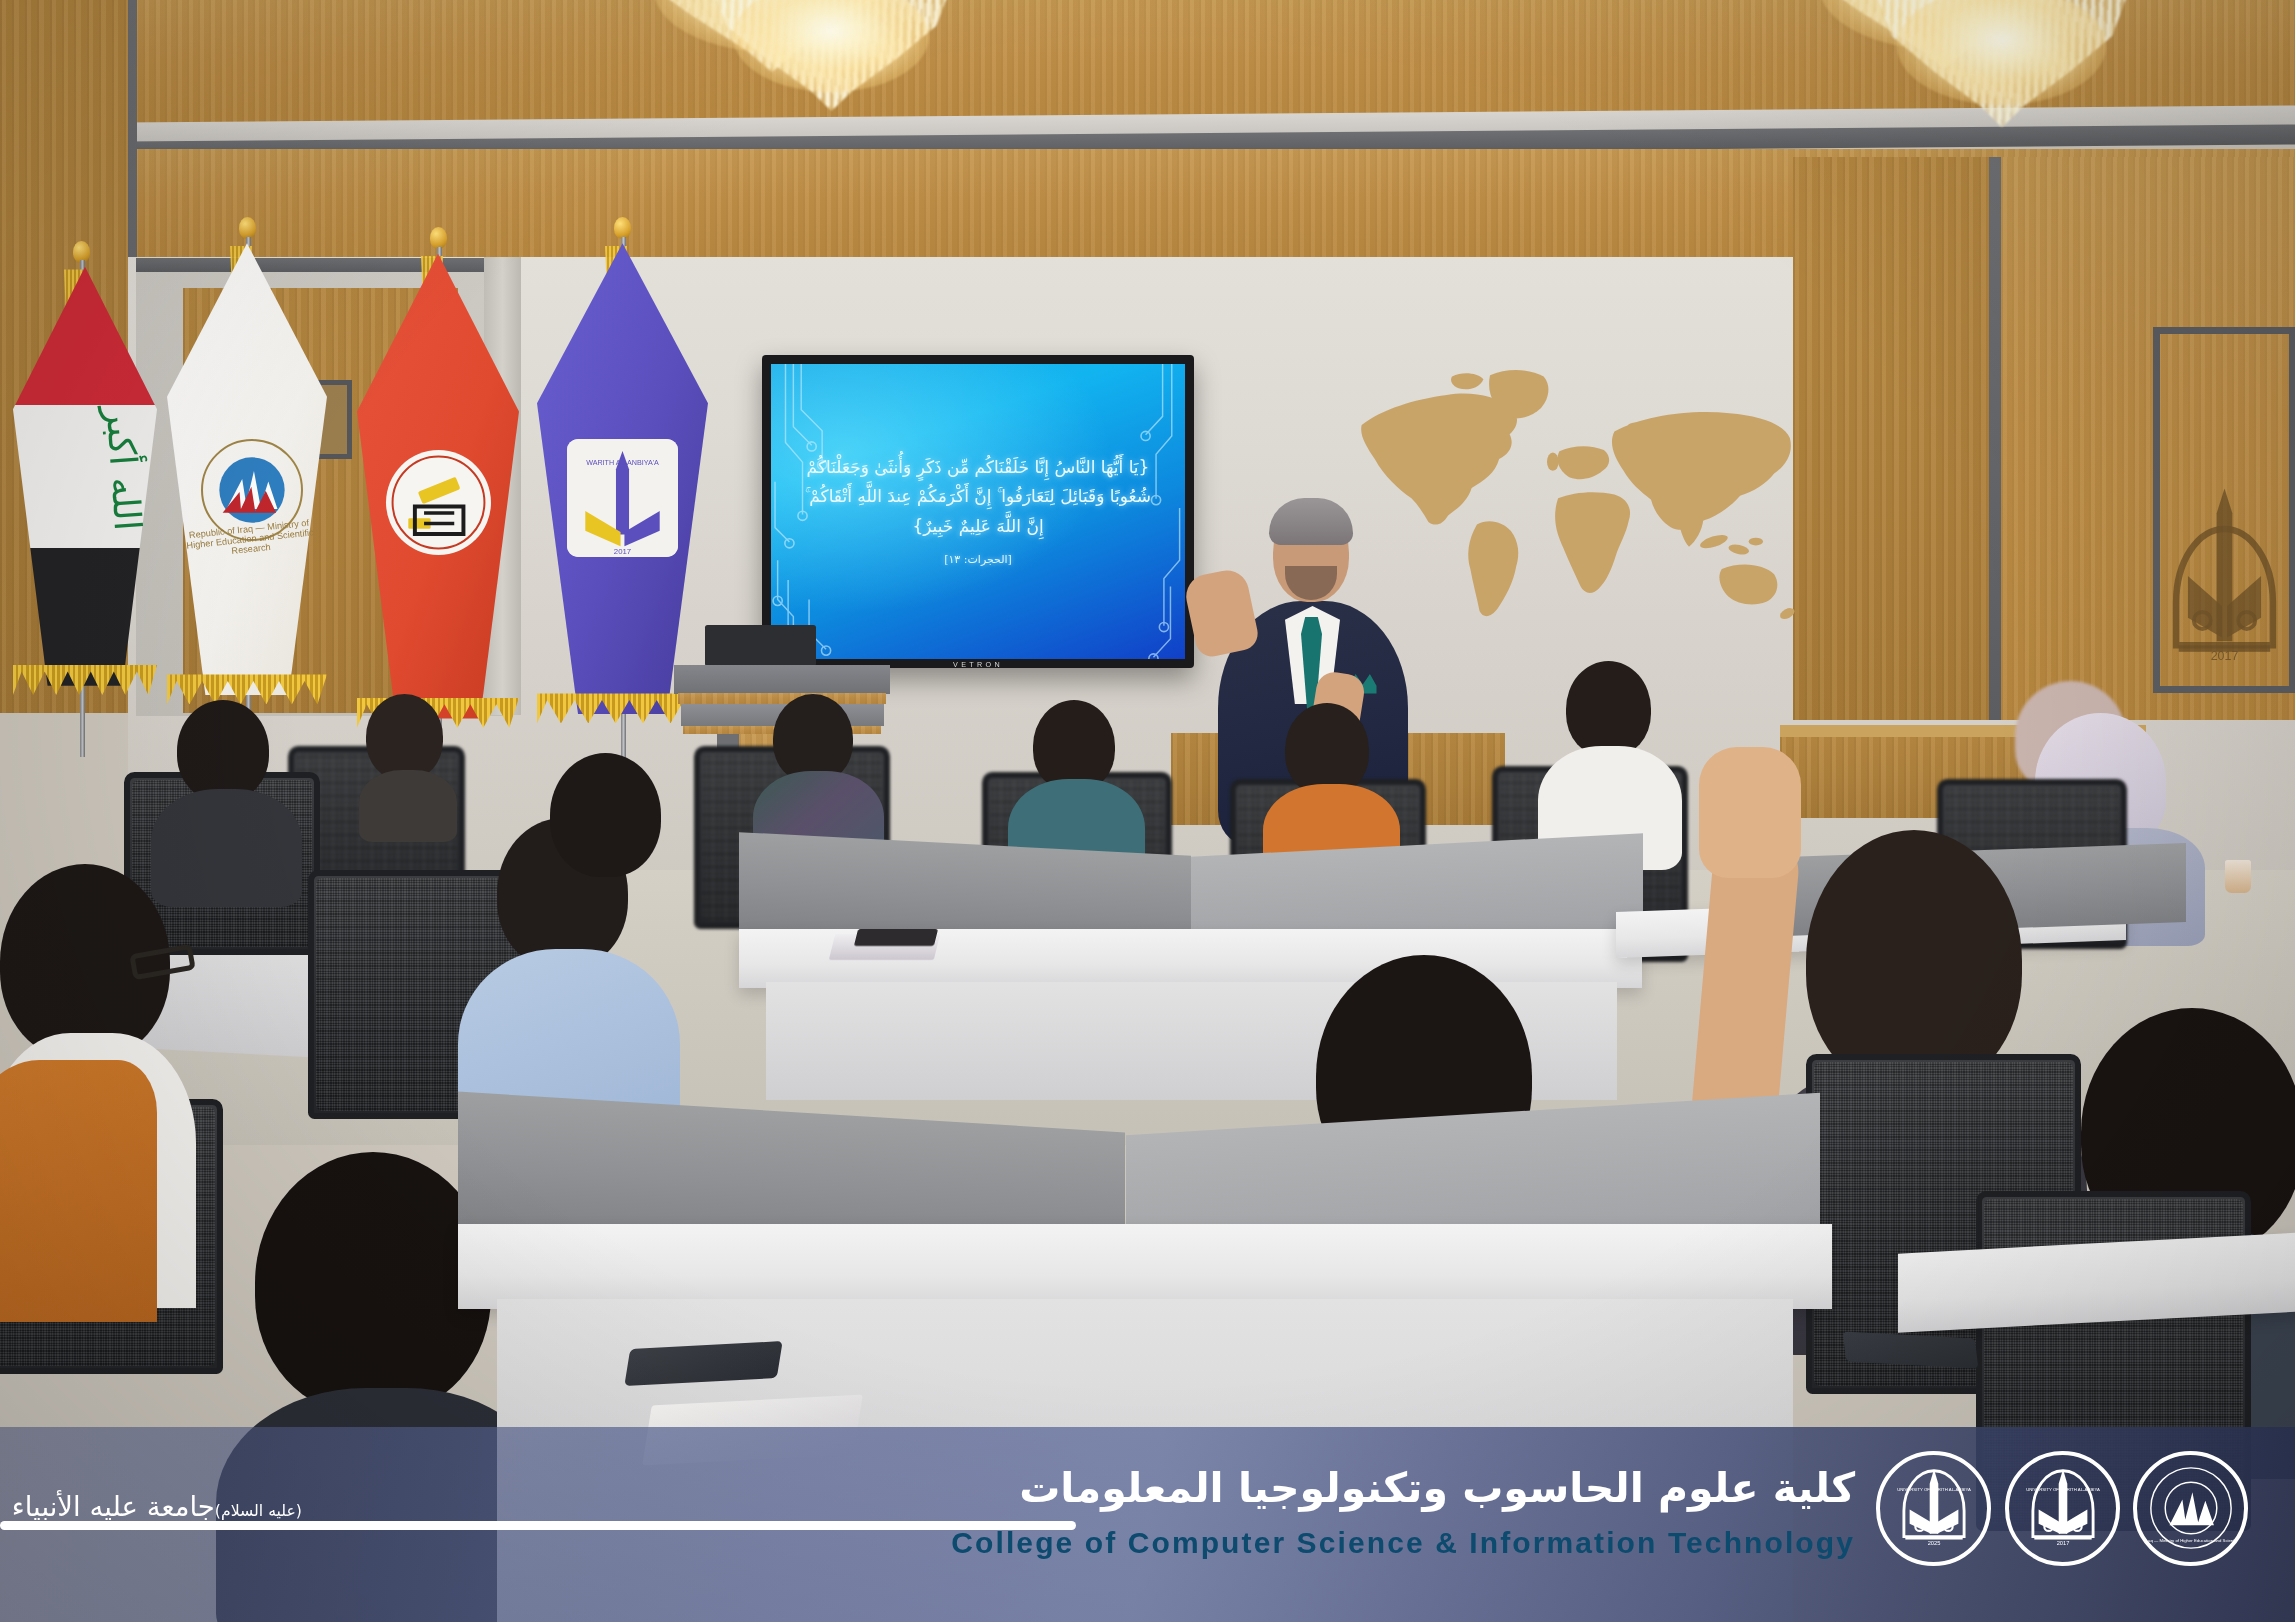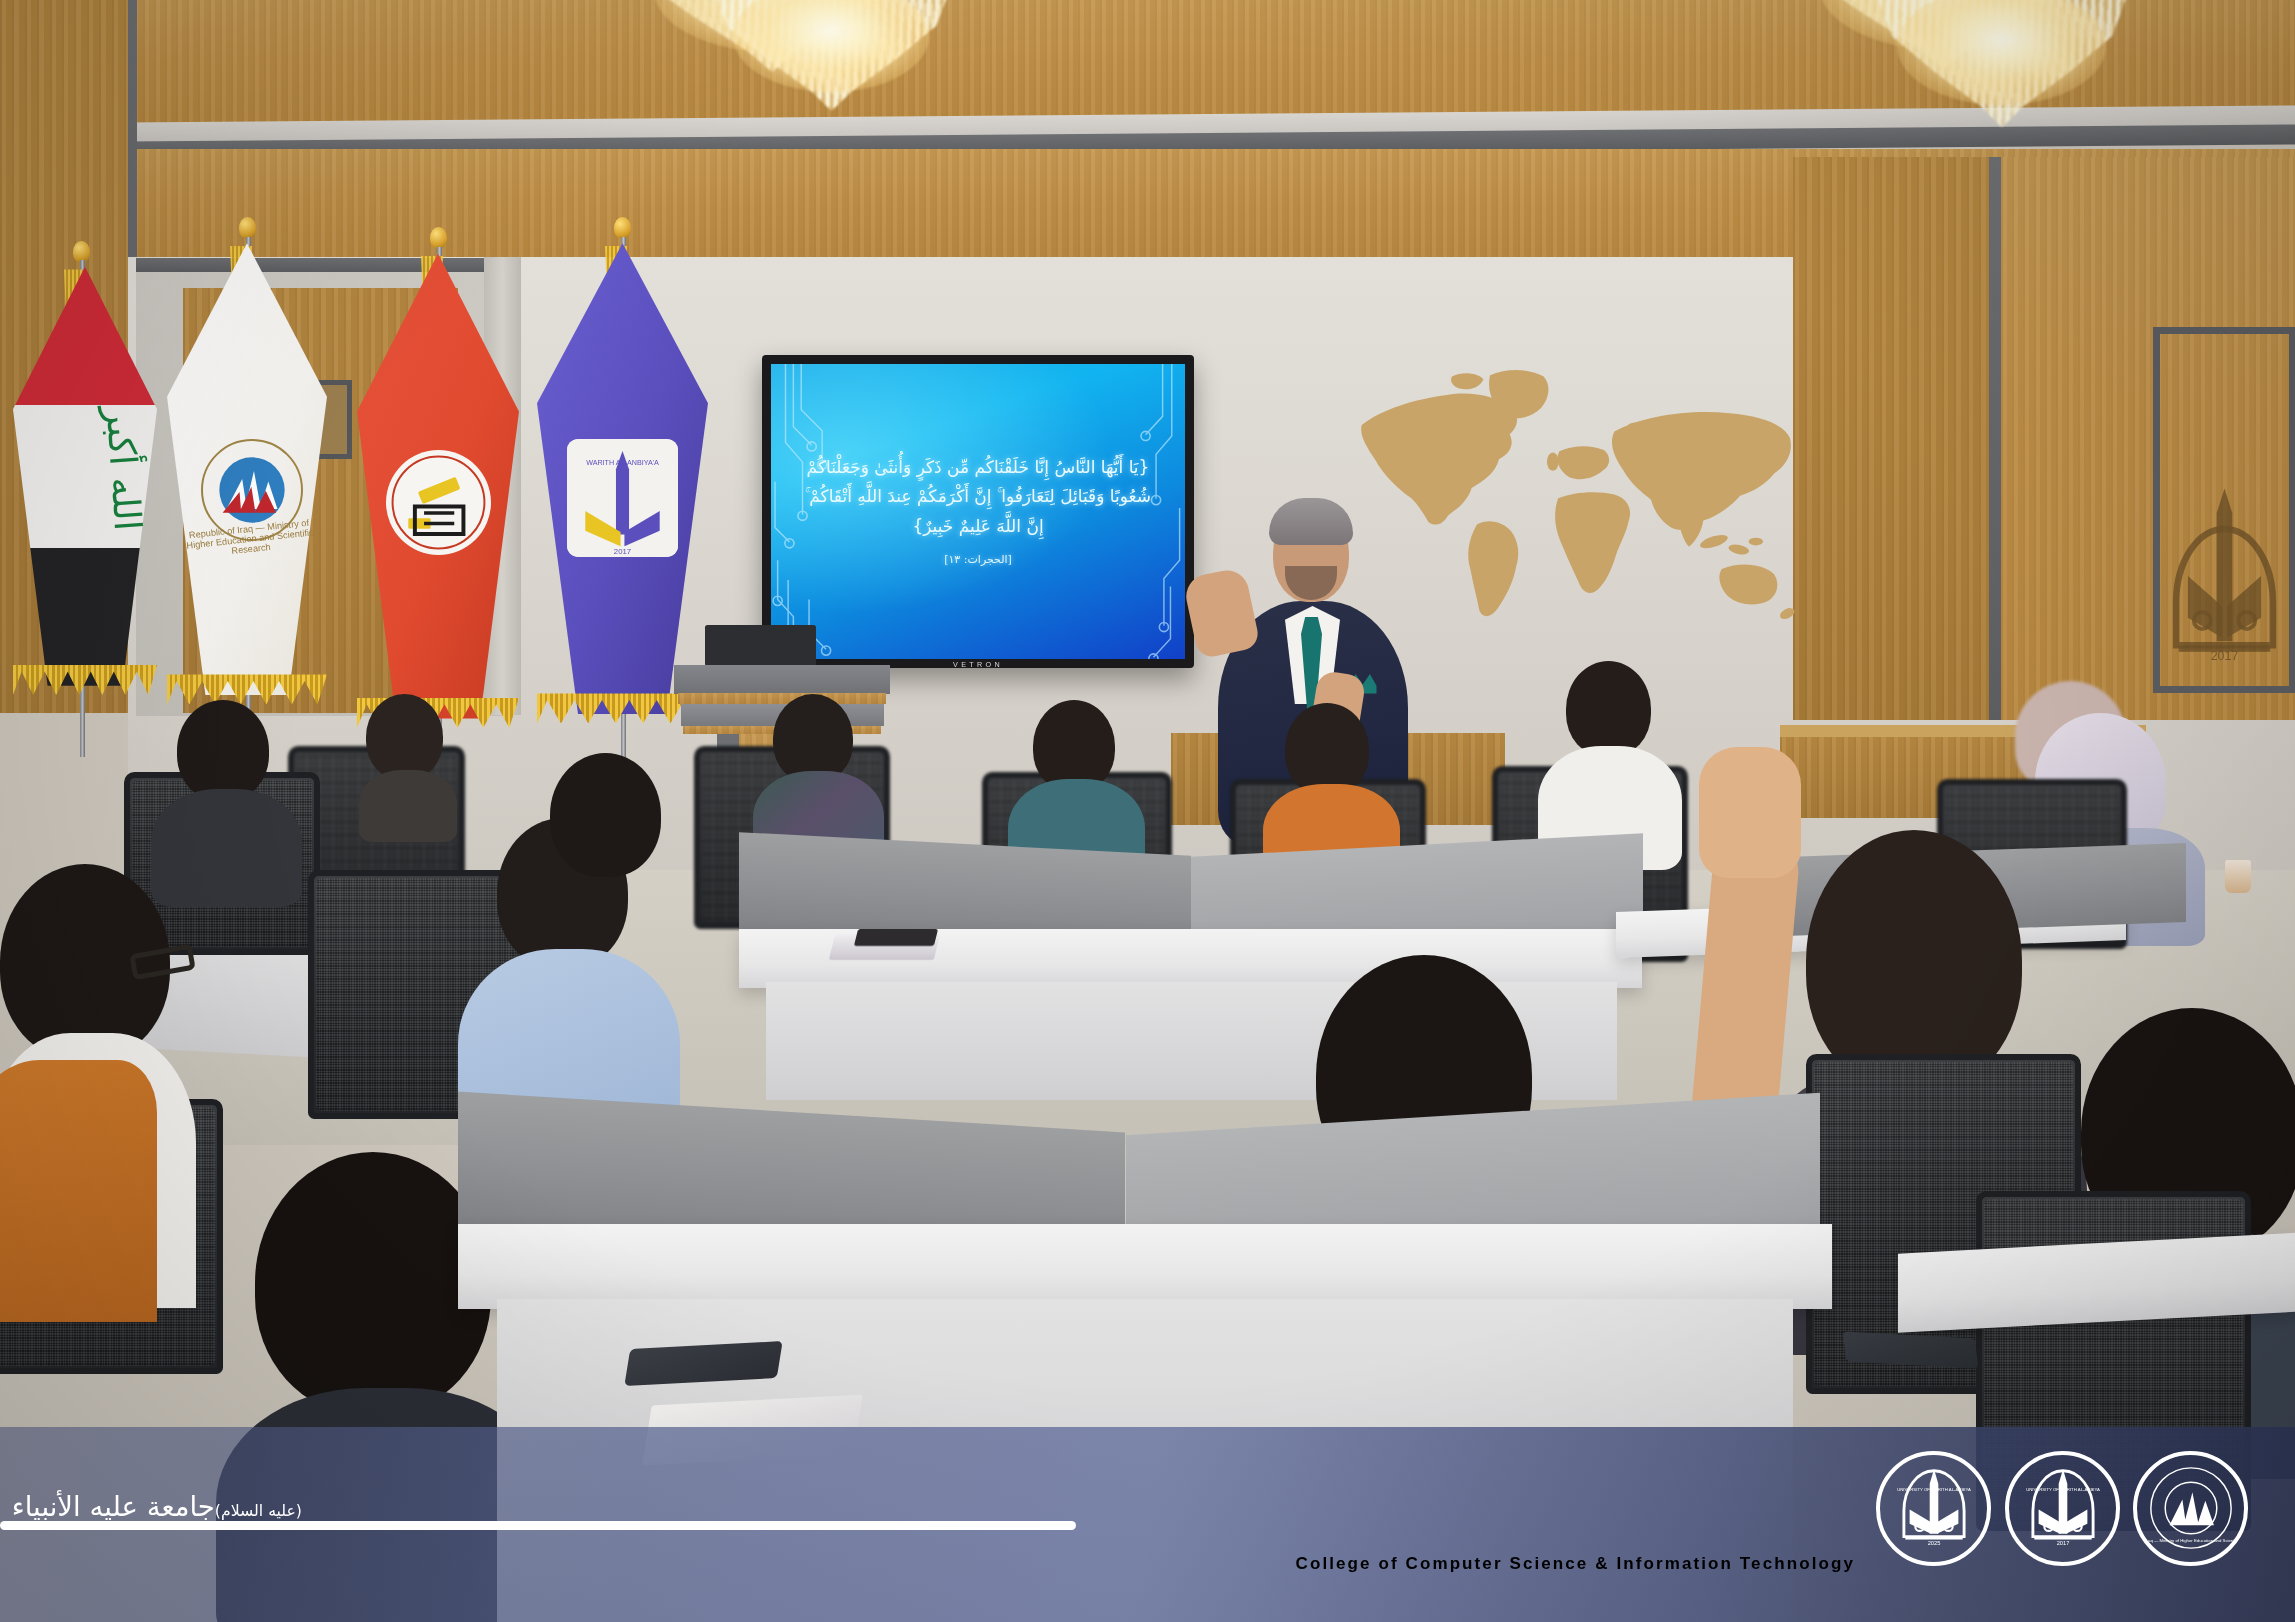--- a/index.html
+++ b/index.html
@@ -107,23 +107,23 @@
       rgba(100,112,158,.80) 50%,
       rgba(70,80,120,.86) 74%,
       rgba(38,45,74,.92) 100%);}
   #footerRule{position:absolute;left:0;top:94px;height:9.2px;width:1076px;background:#fff;border-radius:4.6px;}
   #univAr{position:absolute;left:11.8px;top:63px;color:#fff;direction:rtl;
     font-family:"DejaVu Sans",sans-serif;font-size:27.5px;white-space:nowrap;}
   #univAr .sup{font-size:15.7px;}
   #collegeAr{position:absolute;right:440px;top:37px;color:#fff;direction:rtl;
     font-family:"DejaVu Sans",sans-serif;font-size:41px;font-weight:700;white-space:nowrap;
     letter-spacing:0.7px;}
-  #collegeEn{position:absolute;right:440px;top:99px;color:#000000;
-    font-family:"Liberation Sans",sans-serif;font-size:17px;font-weight:700;
-    letter-spacing:2.1px;white-space:nowrap;margin-top:28px;}
+  #collegeEn{position:absolute;right:440px;top:99px;color:#0c4a6e;
+    font-family:"Liberation Sans",sans-serif;font-size:30px;font-weight:700;
+    letter-spacing:2.1px;white-space:nowrap;}
   .flogo{position:absolute;top:23.6px;width:115px;height:115px;border-radius:50%;
     border:4.6px solid #fff;box-sizing:border-box;}
   .flogo .inner{position:absolute;inset:10.5px;}
   .flogo .inner svg{width:100%;height:100%;}
 
   
   .blur1{filter:blur(0.7px);}
   .blur2{filter:blur(1.6px);}
   .vig{position:absolute;inset:0;pointer-events:none;
     background:radial-gradient(ellipse at 50% 44%,rgba(0,0,0,0) 52%,rgba(0,0,0,.18) 100%);}
@@ -562,20 +562,21 @@
   </div>
 
   <div id="footer">
     <div id="footerTint"></div>
     <div id="footerRule"></div>
 
     <div id="univAr">
       <span class="sup">(عليه السلام)</span><span>جامعة عليه الأنبياء</span>
     </div>
 
+    <div id="collegeAr">كلية علوم الحاسوب وتكنولوجيا المعلومات</div>
     <div id="collegeEn">College of Computer Science &amp; Information Technology</div>
 
     <div class="flogo" style="right:304px;">
       <div class="inner">
         <svg viewBox="0 0 120 120">
           <path d="M60 6 L66 26 L66 96 L54 96 L54 26 Z" fill="#fff"></path>
           <path d="M18 64 A42 56 0 0 1 102 64 L102 100 L18 100 Z" fill="none" stroke="#fff" stroke-width="4"></path>
           <path d="M26 62 L56 80 L56 96 L26 82 Z" fill="#fff"></path>
           <path d="M94 62 L64 80 L64 96 L94 82 Z" fill="#fff"></path>
           <circle cx="40" cy="86" r="6" fill="none" stroke="#fff" stroke-width="3"></circle>

